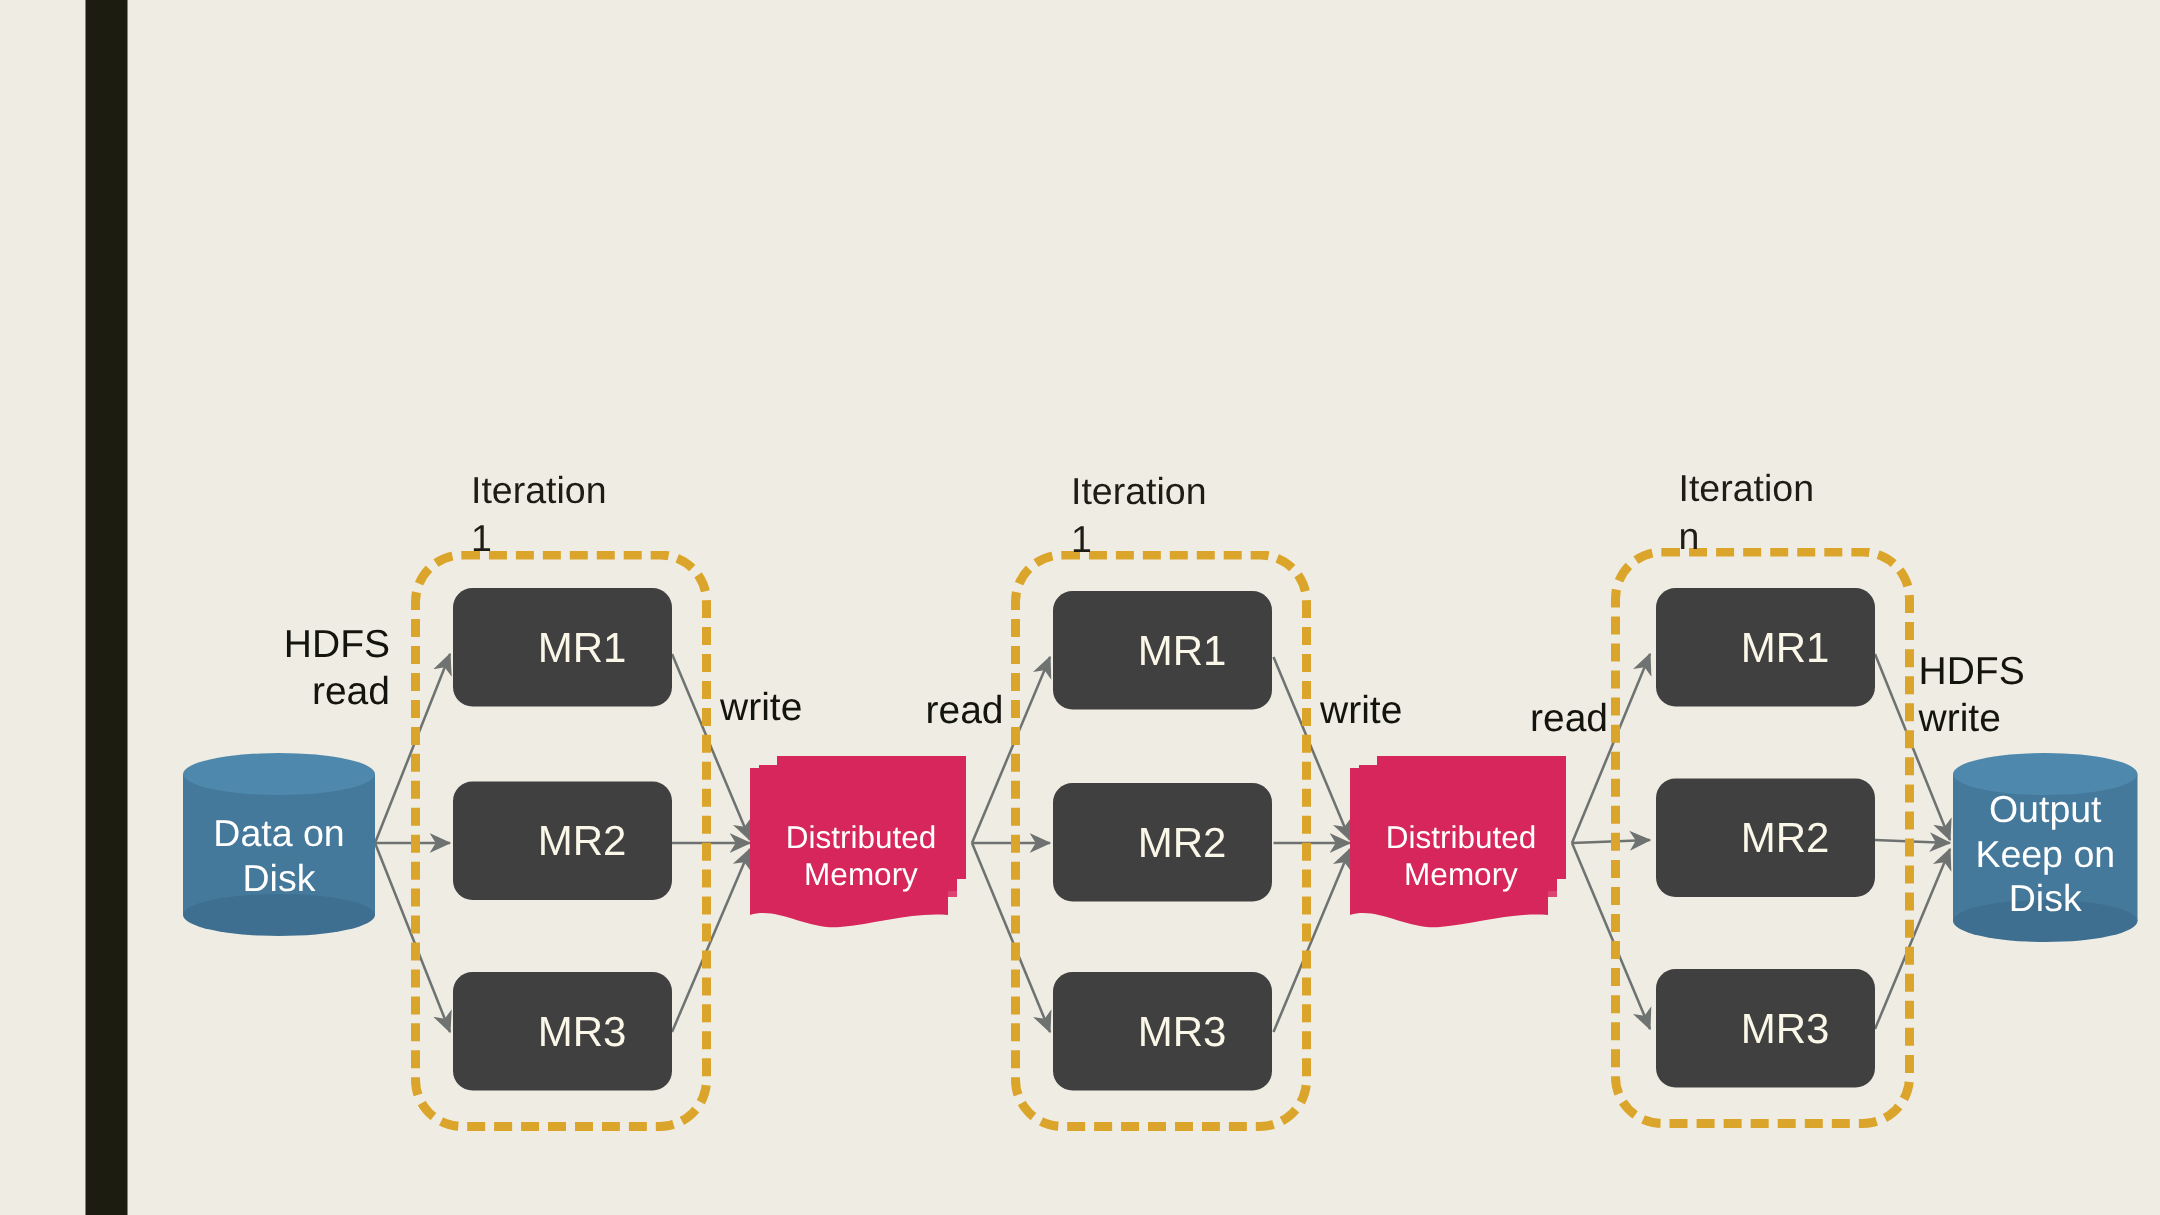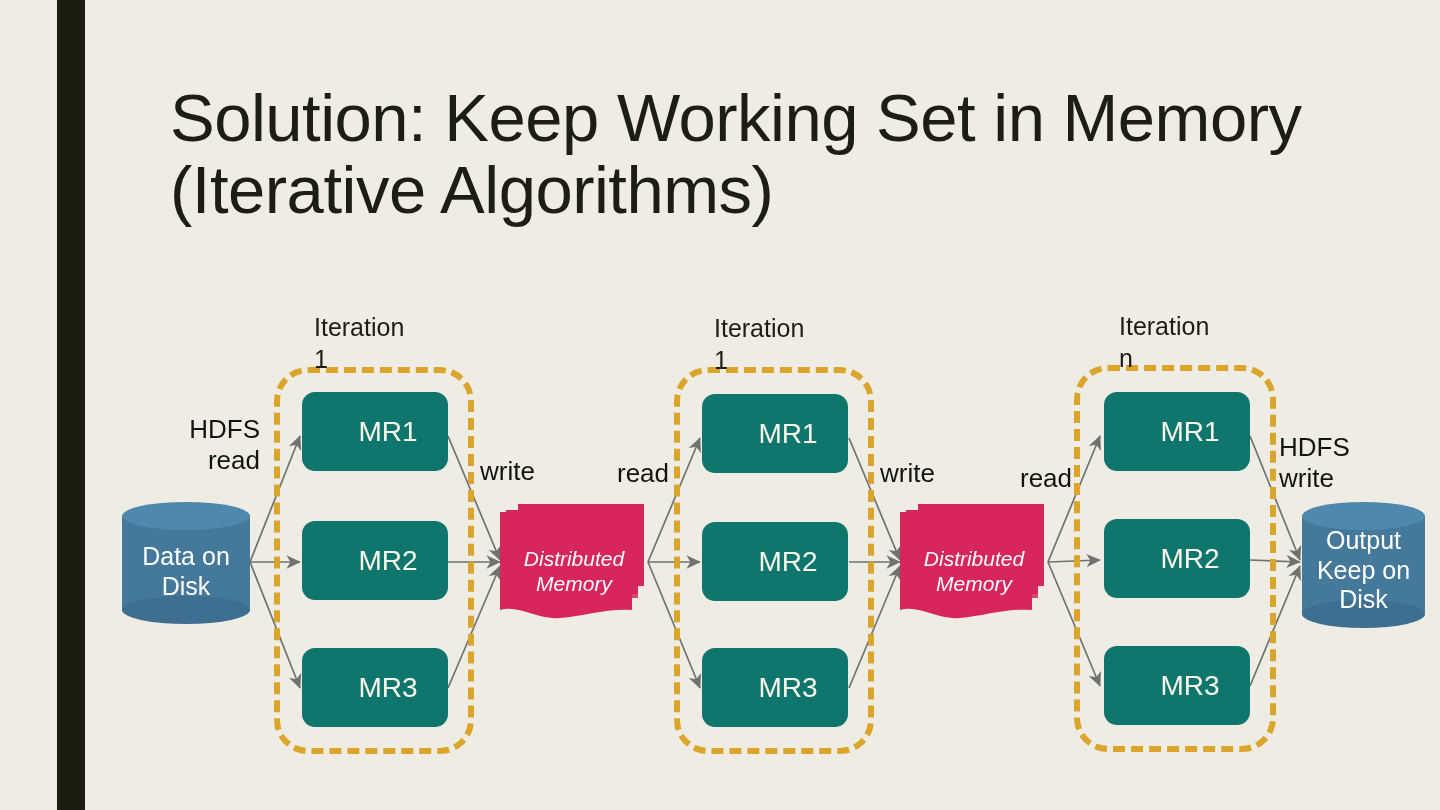--- a/index.html
+++ b/index.html
@@ -69,21 +69,21 @@
     position: absolute;
     font-size: 25px;
     color: #1D1D16;
     line-height: 1.28;
     width: 120px;
     white-space: pre-line;
   }
   
   .mr-box {
     position: absolute;
-    background: #0f766e;
+    background: #404040;
     border-radius: 13px;
     color: #FBF7E8;
     font-size: 28px;
     display: flex;
     align-items: center;
     justify-content: center;
     box-sizing: border-box;
     padding-left: 26px;
   }
   
@@ -129,40 +129,38 @@
   .mem-text {
     position: absolute;
     left: 0; top: 0;
     width: 100%;
     text-align: center;
     color: #FFFFFF;
     font-size: 21px;
     line-height: 1.2;
     white-space: pre-line;
     z-index: 3;
-    font-style: italic;
   }
   
   .edge-label {
     position: absolute;
     font-size: 26px;
     color: #14140E;
     line-height: 1.2;
     white-space: pre-line;
   }
   .edge-label.right-al { text-align: right; }
 </style>
 </head>
 <body>
 
 <div id="slide">
 
   <div class="sidebar-bar"></div>
 
-  <div class="slide-title">Solution: Keep Working Set in Memory (Iterative Algorithms)</div>
 
   <div id="diagram">
 
     <svg class="layer" width="1440" height="810" viewBox="0 0 1440 810">
       <defs>
         <marker id="ah" markerWidth="9" markerHeight="9" refX="8" refY="4.5" orient="auto" markerUnits="strokeWidth">
           <path d="M0,0.6 L8.5,4.5 L0,8.4 L2.4,4.5 Z" fill="#6E7372"></path>
         </marker>
       </defs>
       <g stroke="#6E7372" stroke-width="1.7" fill="none" marker-end="url(#ah)">

